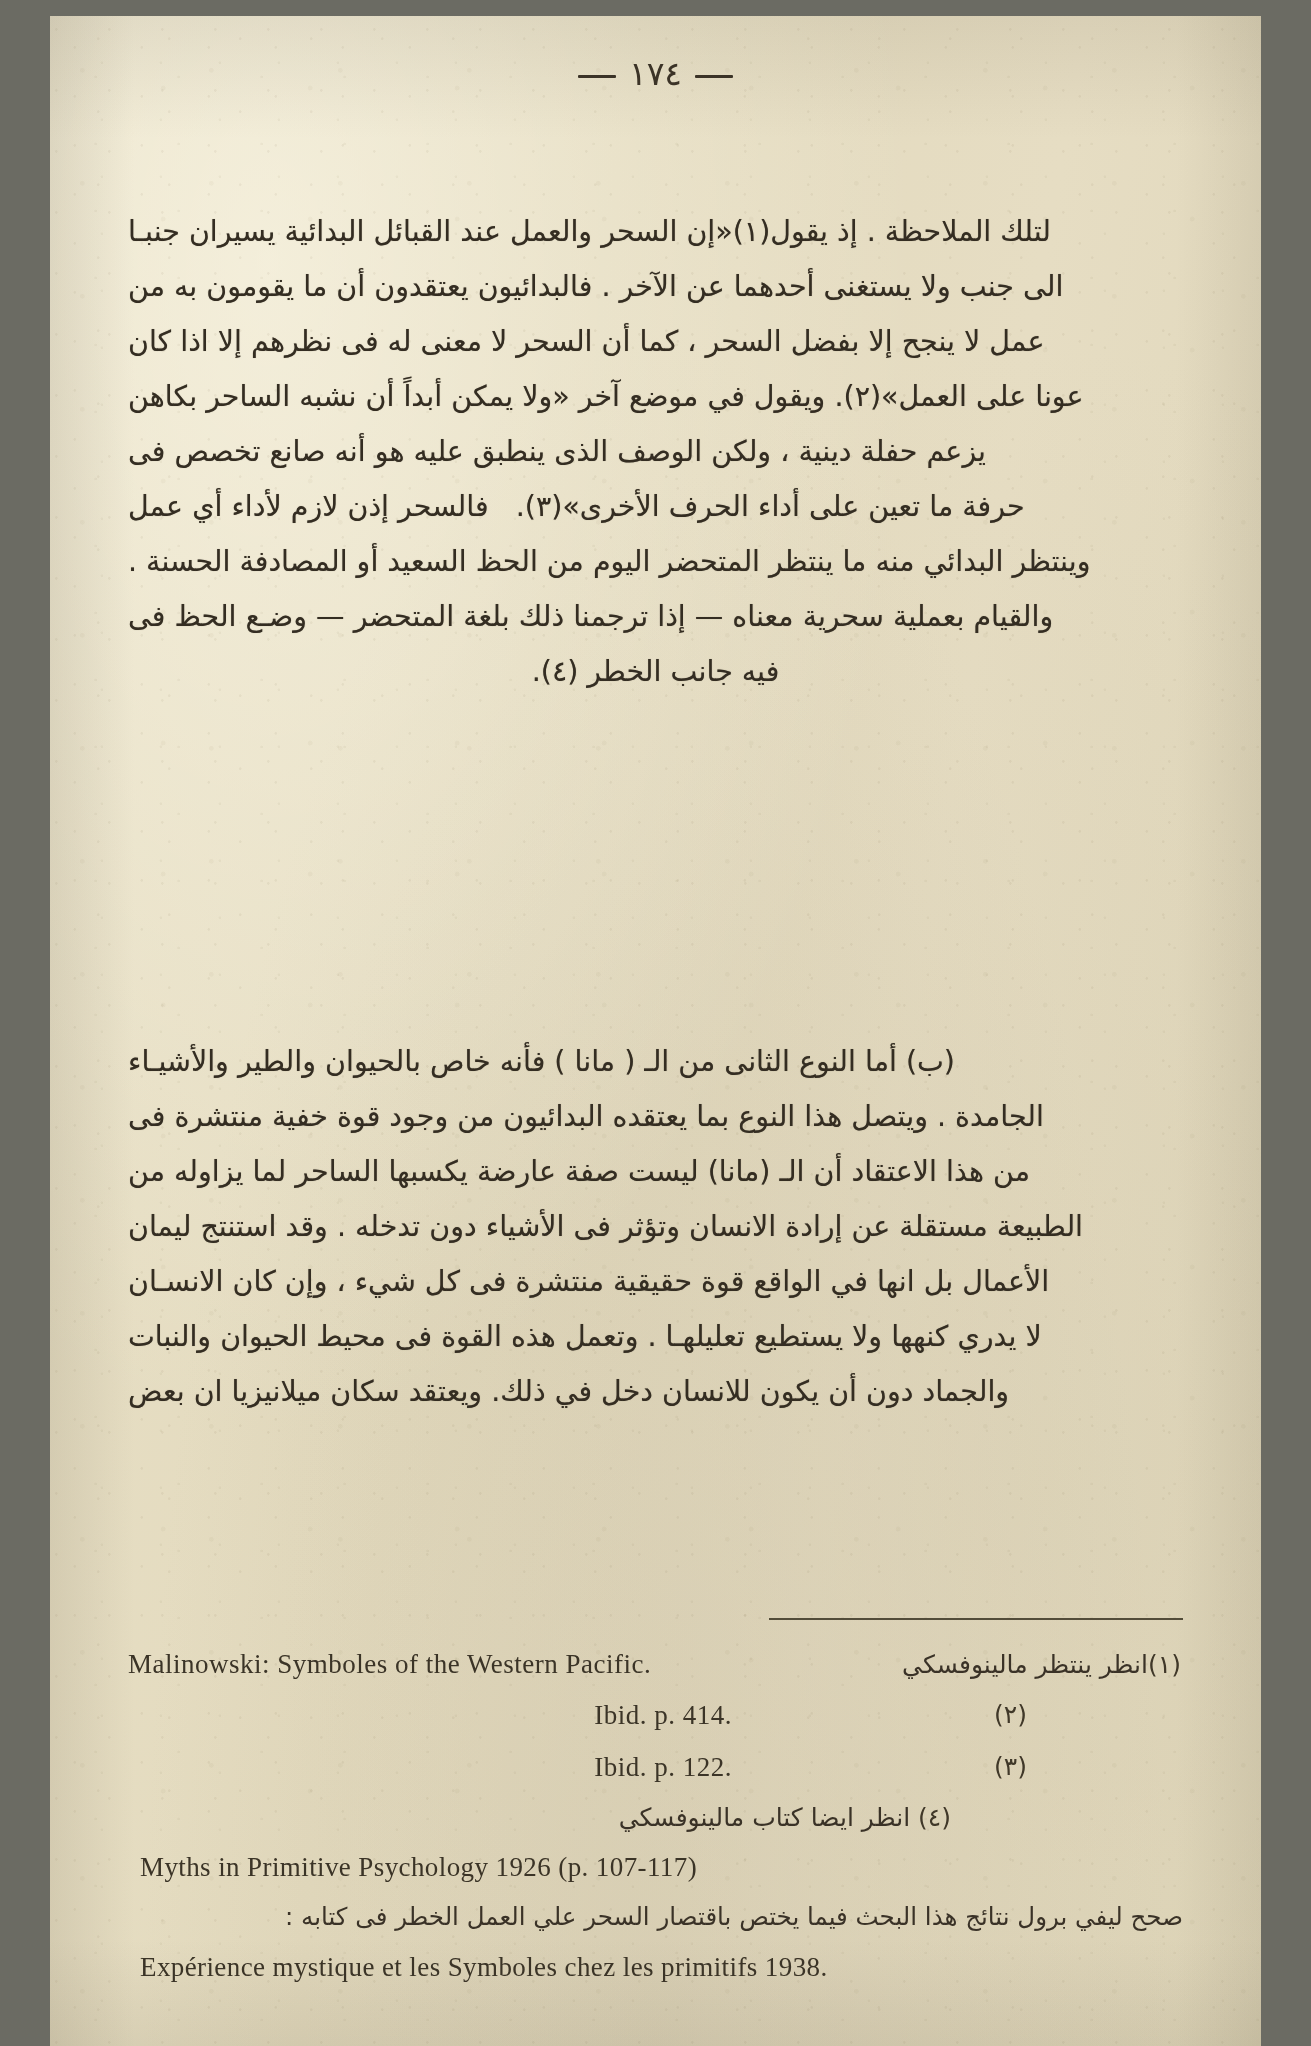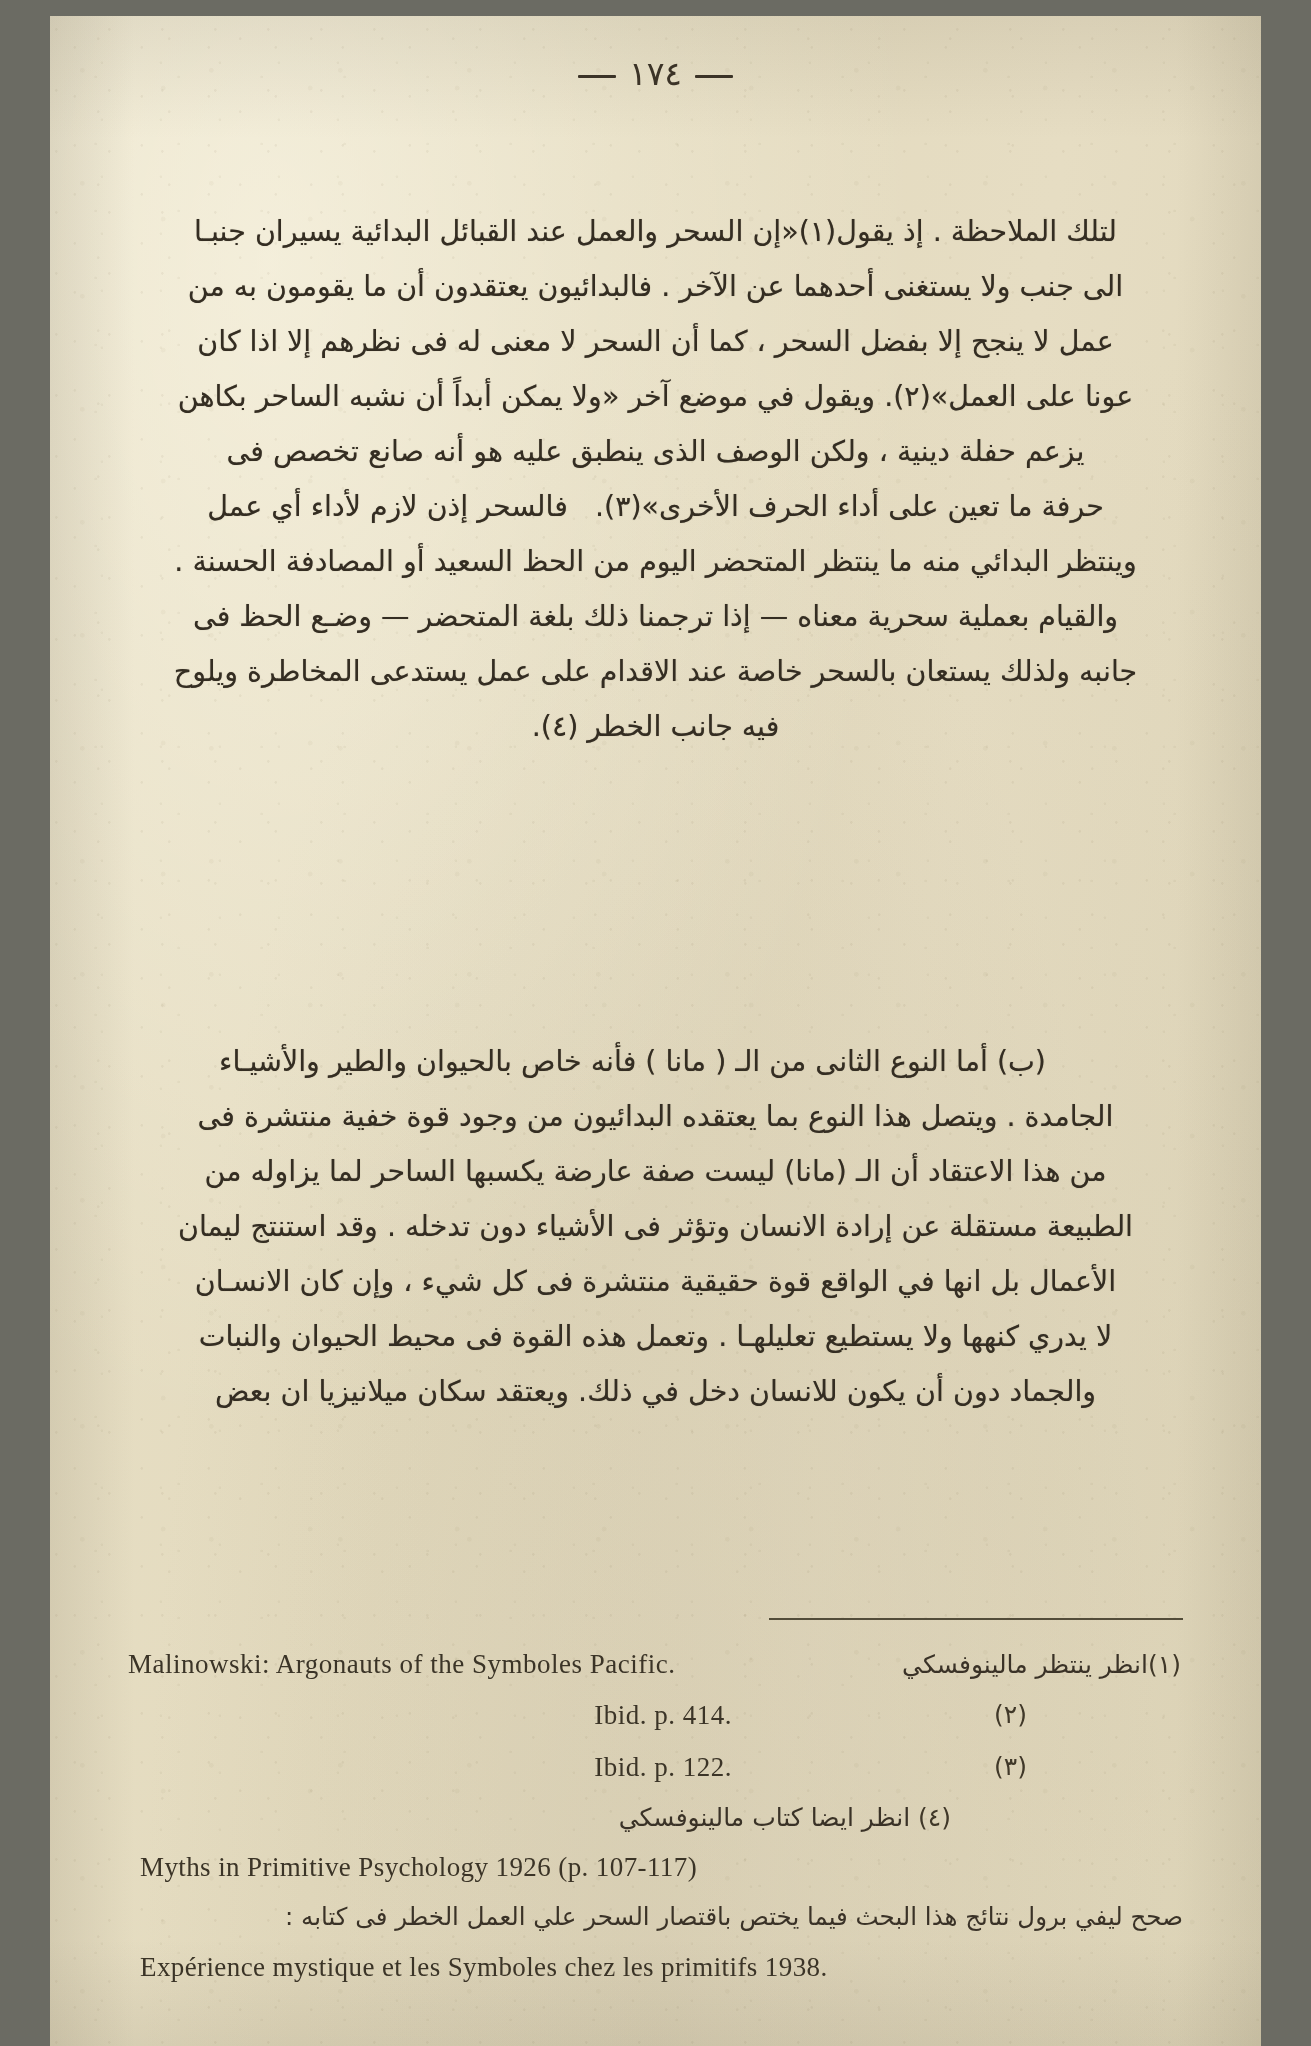--- a/index.html
+++ b/index.html
@@ -117,21 +117,21 @@
     display: block;
     white-space: nowrap;
     font-size: 28.5px;
     line-height: 55px;
     letter-spacing: 0px;
     text-shadow: 0 0 0.7px rgba(52,45,34,0.50);
   }
 
   .line.fit {
     display: flex;
-    justify-content: center;
+    justify-content: flex-end;
   }
   .line.fit > span { white-space: pre; }
 
   .line.center {
     text-align: right;
     text-align-last: center;
   }
 
   .line.indent-start { padding-right: 46px; }
 
@@ -262,23 +262,20 @@
         </span>
       <span class="line fit">
           <span>حرفة ما تعين على أداء الحرف الأخرى»(٣).   فالسحر إذن لازم لأداء أي عمل</span>
         </span>
       <span class="line fit">
           <span>وينتظر البدائي منه ما ينتظر المتحضر اليوم من الحظ السعيد أو المصادفة الحسنة .</span>
         </span>
       <span class="line fit">
           <span>والقيام بعملية سحرية معناه — إذا ترجمنا ذلك بلغة المتحضر — وضـع الحظ فى</span>
         </span>
-      <span class="line fit">
-          <span>جانبه ولذلك يستعان بالسحر خاصة عند الاقدام على عمل يستدعى المخاطرة ويلوح</span>
-        </span>
       <span class="line center">فيه جانب الخطر (٤).</span>
     </div>
 
     <div class="body-block para-b">
       <span class="line fit indent-start">
           <span>(ب) أما النوع الثانى من الـ ( مانا ) فأنه خاص بالحيوان والطير والأشيـاء</span>
         </span>
       <span class="line fit">
           <span>الجامدة . ويتصل هذا النوع بما يعتقده البدائيون من وجود قوة خفية منتشرة فى</span>
         </span>
@@ -298,21 +295,21 @@
           <span>والجماد دون أن يكون للانسان دخل في ذلك. ويعتقد سكان ميلانيزيا ان بعض</span>
         </span>
     </div>
 
     <div class="fn-rule"></div>
 
     <div class="footnotes">
 
       <div class="fn-row spread">
         <span class="fn-ar"><span class="fn-marker">(١)</span><span>انظر ينتظر مالينوفسكي</span></span>
-        <span class="fn-lat">Malinowski: Argonauts of the Symboles Pacific.</span>
+        <span class="fn-lat">Malinowski: Symboles of the Western Pacific.</span>
       </div>
 
       <div class="fn-row-ibid">
         <span class="fn-marker">(٢)</span>
         <span class="fn-lat">Ibid. p. 414.</span>
       </div>
 
       <div class="fn-row-ibid">
         <span class="fn-marker">(٣)</span>
         <span class="fn-lat">Ibid. p. 122.</span>

